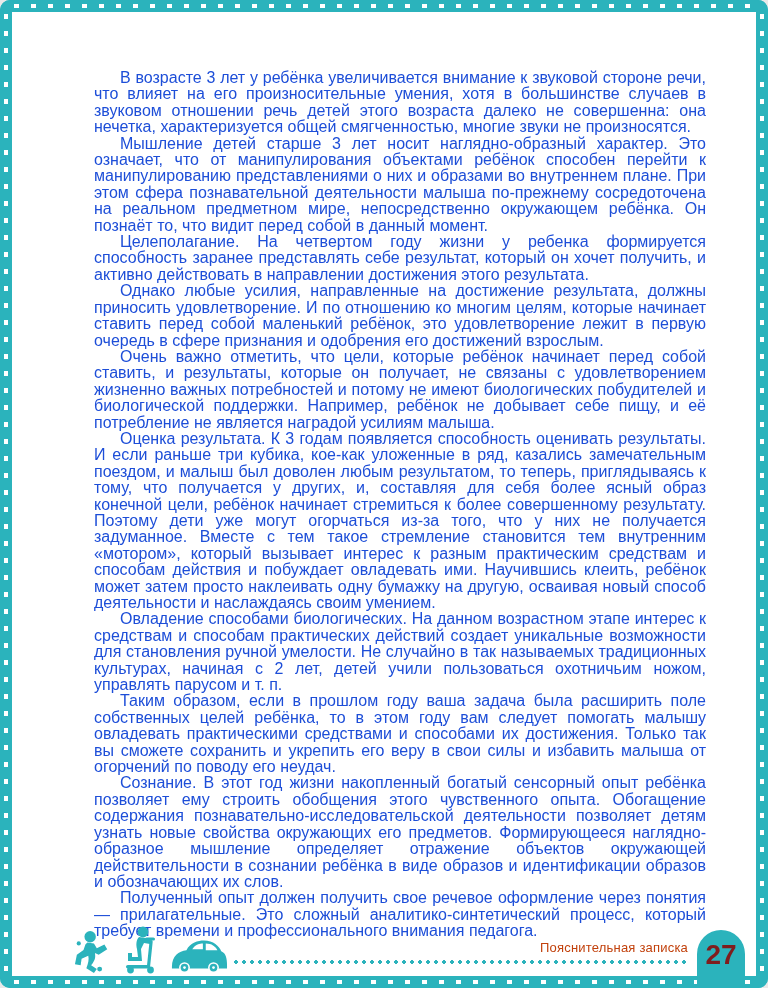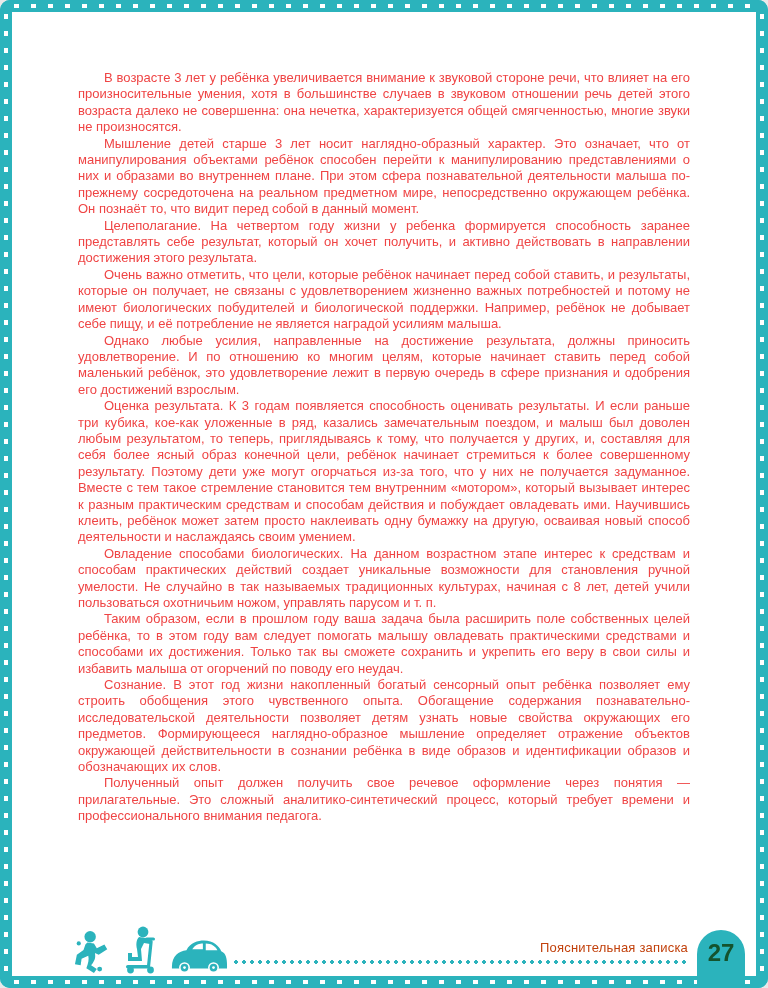--- a/index.html
+++ b/index.html
@@ -13,22 +13,22 @@
   .strip.h{left:0;right:0;height:12px;}
   .strip.top{top:0;} .strip.bottom{bottom:0;}
   .strip.v{top:0;bottom:0;width:12px;}
   .strip.left{left:0;} .strip.right{right:0;}
   .dash-h{position:absolute;left:14px;right:14px;top:4px;height:4px;
     background-image:repeating-linear-gradient(90deg,#ffffff 0 5px,transparent 5px 17px);}
   .dash-v{position:absolute;top:14px;bottom:14px;left:4px;width:4px;
     background-image:repeating-linear-gradient(180deg,#ffffff 0 5px,transparent 5px 17px);}
   
   .content{
-    position:absolute;left:78px;top:70px;width:612px;
-    font-size:13px;line-height:16.4px;color:#ef4444;
+    position:absolute;left:94px;top:70px;width:612px;
+    font-size:16px;line-height:16.4px;color:#1d4ed8;
     text-align:justify;
   }
   .content p{margin:0;text-indent:26px;}
   .b{font-weight:normal;}
   .i{}
   
   .footer-icons{position:absolute;left:74px;bottom:14px;display:flex;align-items:flex-end;gap:12px;z-index:7;}
   .footer-icons svg{display:block;}
   .dotline{
     position:absolute;left:232px;bottom:24px;width:458px;height:4px;z-index:7;
@@ -37,21 +37,21 @@
   }
   .footer-label{
     position:absolute;right:80px;bottom:33px;z-index:7;
     color:#c2410c;font-size:13px;letter-spacing:.2px;white-space:nowrap;
   }
   .page-tab{
     position:absolute;left:697px;top:930px;width:48px;height:58px;z-index:8;
     background:#2bb3bc;border-radius:24px 24px 0 0;
     display:flex;justify-content:center;align-items:flex-start;
   }
-  .page-tab span{color:#14532d;font-weight:bold;font-size:24px;margin-top:9px;}
+  .page-tab span{color:#7f1d1d;font-weight:bold;font-size:28px;margin-top:9px;}
 </style>
 </head>
 <body>
 
 <div class="page">
 
   <div class="strip h top">
       <div class="dash-h"></div>
     </div>
   <div class="strip h bottom">
@@ -61,24 +61,24 @@
       <div class="dash-v"></div>
     </div>
   <div class="strip v right">
       <div class="dash-v"></div>
     </div>
 
   <div class="content">
       <p><span>В возрасте 3 лет у ребёнка увеличивается внимание к звуковой стороне речи, что влияет на его произносительные умения, хотя в большинстве случаев в звуковом отношении речь детей этого возраста далеко не совершенна: она нечетка, характеризуется общей смягченностью, многие звуки не произносятся.</span></p>
       <p><span class="b">Мышление</span><span> детей старше 3 лет носит </span><span class="i">наглядно-образный</span><span> характер. Это означает, что от манипулирования объектами ребёнок способен перейти к манипулированию представлениями о них и образами во внутреннем плане. При этом сфера познавательной деятельности малыша по-прежнему сосредоточена на реальном предметном мире, непосредственно окружающем ребёнка. </span><span class="i">Он познаёт то, что видит перед собой в данный момент.</span></p>
       <p><span class="b">Целеполагание.</span><span> На четвертом году жизни у ребенка формируется способность заранее представлять себе результат, который он хочет получить, и активно действовать в направлении достижения этого результата.</span></p>
+      <p><span>Однако любые усилия, направленные на достижение результата, должны приносить удовлетворение. И по отношению ко многим целям, которые начинает ставить перед собой маленький ребёнок, это удовлетворение лежит в первую очередь в сфере признания и одобрения его достижений взрослым.</span></p>
       <p><span>Очень важно отметить, что цели, которые ребёнок начинает перед собой ставить, и результаты, которые он получает, не связаны с удовлетворением жизненно важных потребностей и потому не имеют биологических побудителей и биологической поддержки. Например, ребёнок не добывает себе пищу, и её потребление не является наградой усилиям малыша.</span></p>
-      <p><span>Однако любые усилия, направленные на достижение результата, должны приносить удовлетворение. И по отношению ко многим целям, которые начинает ставить перед собой маленький ребёнок, это удовлетворение лежит в первую очередь в сфере признания и одобрения его достижений взрослым.</span></p>
       <p><span class="b">Оценка результата.</span><span> К 3 годам появляется способность оценивать результаты. И если раньше три кубика, кое-как уложенные в ряд, казались замечательным поездом, и малыш был доволен любым результатом, то теперь, приглядываясь к тому, что получается у других, и, составляя для себя более ясный образ конечной цели, ребёнок начинает стремиться к более совершенному результату. Поэтому дети уже могут огорчаться из-за того, что у них не получается задуманное. Вместе с тем такое стремление становится тем внутренним «мотором», который вызывает интерес к разным практическим средствам и способам действия и побуждает овладевать ими. Научившись клеить, ребёнок может затем просто наклеивать одну бумажку на другую, осваивая новый способ деятельности и наслаждаясь своим умением.</span></p>
-      <p><span class="b">Овладение способами биологических.</span><span> На данном возрастном этапе интерес к средствам и способам практических действий создает уникальные возможности для становления ручной умелости. Не случайно в так называемых традиционных культурах, начиная с 8 лет, детей учили пользоваться охотничьим ножом, управлять парусом и т. п.</span></p>
+      <p><span class="b">Овладение способами биологических.</span><span> На данном возрастном этапе интерес к средствам и способам практических действий создает уникальные возможности для становления ручной умелости. Не случайно в так называемых традиционных культурах, начиная с 2 лет, детей учили пользоваться охотничьим ножом, управлять парусом и т. п.</span></p>
       <p><span>Таким образом, если в прошлом году ваша задача была расширить поле собственных целей ребёнка, то в этом году вам следует помогать малышу овладевать практическими средствами и способами их достижения. Только так вы сможете сохранить и укрепить его веру в свои силы и избавить малыша от огорчений по поводу его неудач.</span></p>
       <p><span class="b">Сознание.</span><span> В этот год жизни накопленный богатый сенсорный опыт ребёнка позволяет ему строить обобщения этого чувственного опыта. Обогащение содержания познавательно-исследовательской деятельности позволяет детям узнать новые свойства окружающих его предметов. Формирующееся наглядно-образное мышление определяет отражение объектов окружающей действительности в сознании ребёнка в виде образов и идентификации образов и обозначающих их слов.</span></p>
       <p><span>Полученный опыт должен получить свое речевое оформление через понятия — прилагательные. Это сложный аналитико-синтетический процесс, который требует времени и профессионального внимания педагога.</span></p>
     </div>
 
   <div class="footer-icons">
     <span>
       <svg width="38" height="44" viewBox="0 0 40 46" fill="#2bb3bc">
         <circle cx="17" cy="7" r="6"></circle>
         <path d="M14 13 L21 14 L24 19 L32 15 L35 20 L26 26 L22 24 C23 29 22 32 18 37 L24 41 L21 45 L13 40 C15 35 16 31 15 27 L8 30 L7 37 L1 36 L3 26 L10 21 L12 15 Z"></path>

